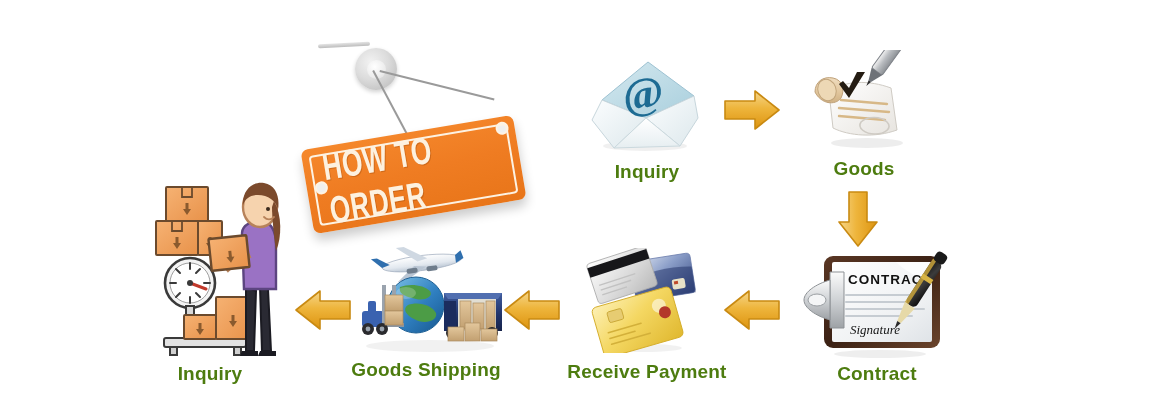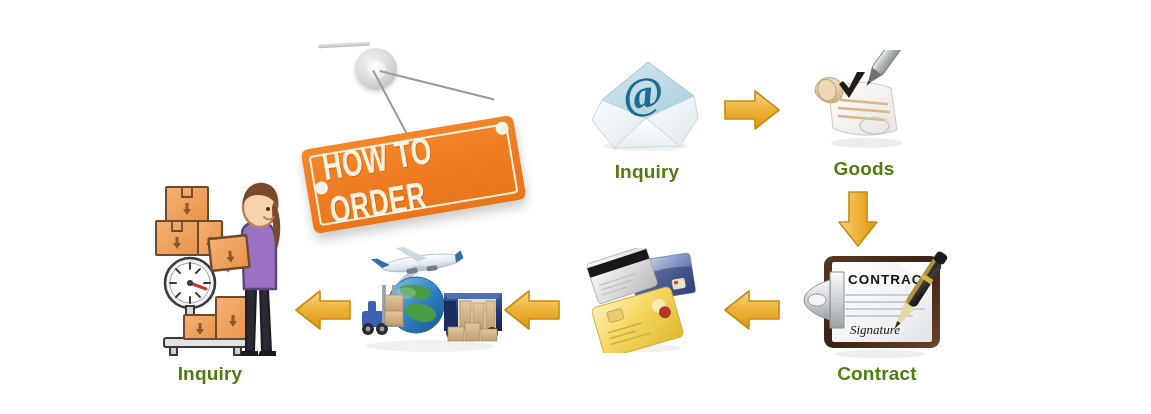--- a/index.html
+++ b/index.html
@@ -313,20 +313,21 @@
         <g stroke="#d3b03a" stroke-width="1.6" stroke-linecap="round">
           <line x1="20" y1="76" x2="54" y2="76"></line>
           <line x1="20" y1="82" x2="46" y2="82"></line>
           <line x1="20" y1="88" x2="60" y2="88"></line>
         </g>
         <circle cx="76" cy="64" r="7" fill="#ffffff" opacity=".55"></circle>
         <circle cx="80" cy="72" r="6" fill="#b3382a"></circle>
       </g>
     </svg>
   </div>
+  <div class="label" style="left:647px;top:361px">Receive Payment</div>
 
   <div class="arrow" style="left:503px;top:288px">
     <svg width="58" height="44" viewBox="0 0 58 44">
       <defs>
         <linearGradient id="arrLG2" x1="0" y1="0" x2="0" y2="1">
           <stop offset="0%" stop-color="#f6d68a"></stop>
             <stop offset="45%" stop-color="#eeb53c"></stop>
           <stop offset="100%" stop-color="#dd9410"></stop>
         </linearGradient>
       </defs>
@@ -401,20 +402,21 @@
         <path d="M92,58 L104,58 L104,88 L92,88 Z" fill="#1b2c5e"></path>
         <circle cx="100" cy="90" r="6" fill="#262629"></circle>
         <circle cx="140" cy="90" r="6" fill="#262629"></circle>
 
         <rect x="96" y="84" width="16" height="14" fill="url(#boxG)" stroke="#a98a5f" stroke-width=".7"></rect>
         <rect x="113" y="80" width="15" height="18" fill="url(#boxG)" stroke="#a98a5f" stroke-width=".7"></rect>
         <rect x="129" y="86" width="16" height="12" fill="url(#boxG)" stroke="#a98a5f" stroke-width=".7"></rect>
       </g>
     </svg>
   </div>
+  <div class="label" style="left:426px;top:359px">Goods Shipping</div>
 
   <div class="arrow" style="left:294px;top:288px">
     <svg width="58" height="44" viewBox="0 0 58 44">
       <defs>
         <linearGradient id="arrLG3" x1="0" y1="0" x2="0" y2="1">
           <stop offset="0%" stop-color="#f6d68a"></stop>
             <stop offset="45%" stop-color="#eeb53c"></stop>
           <stop offset="100%" stop-color="#dd9410"></stop>
         </linearGradient>
       </defs>

